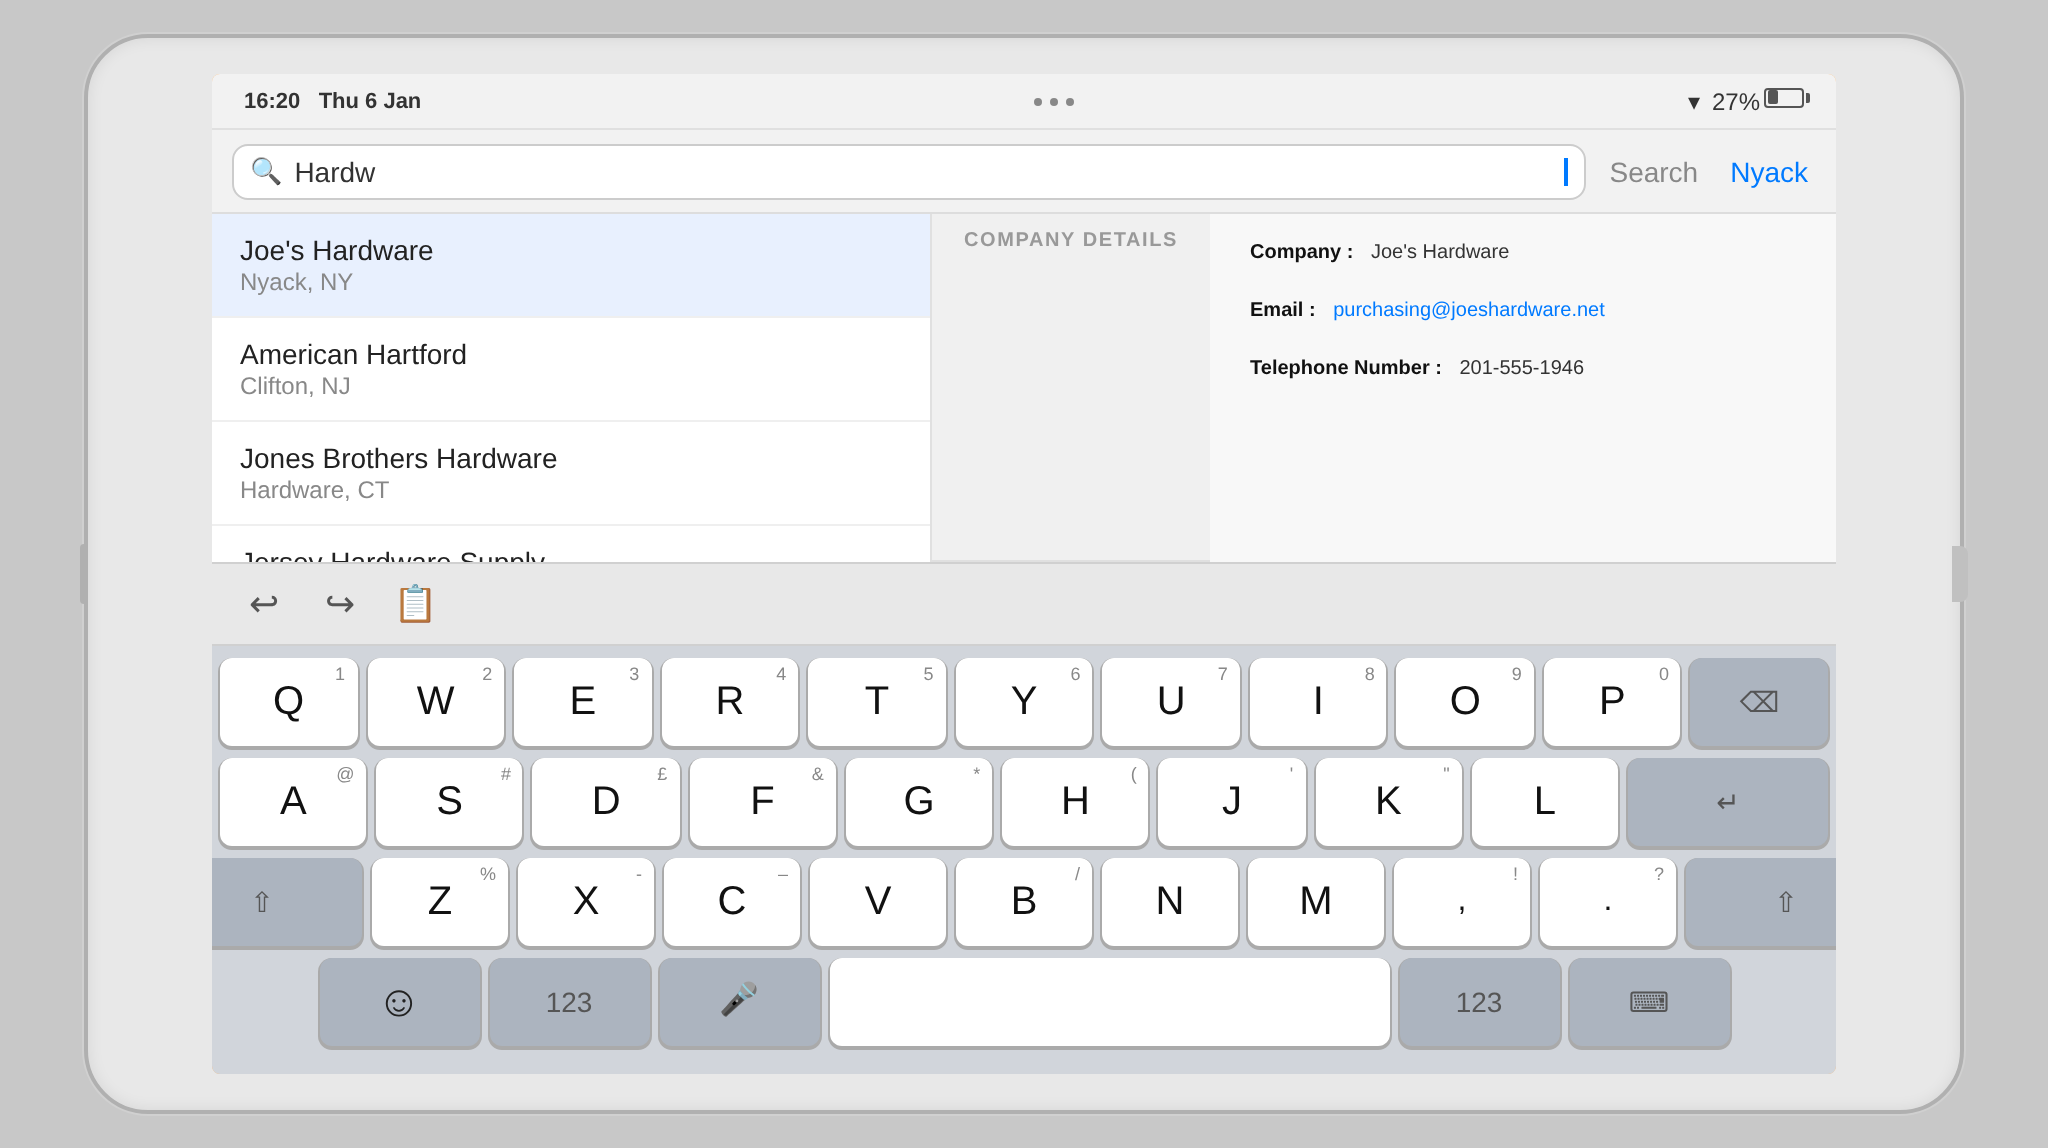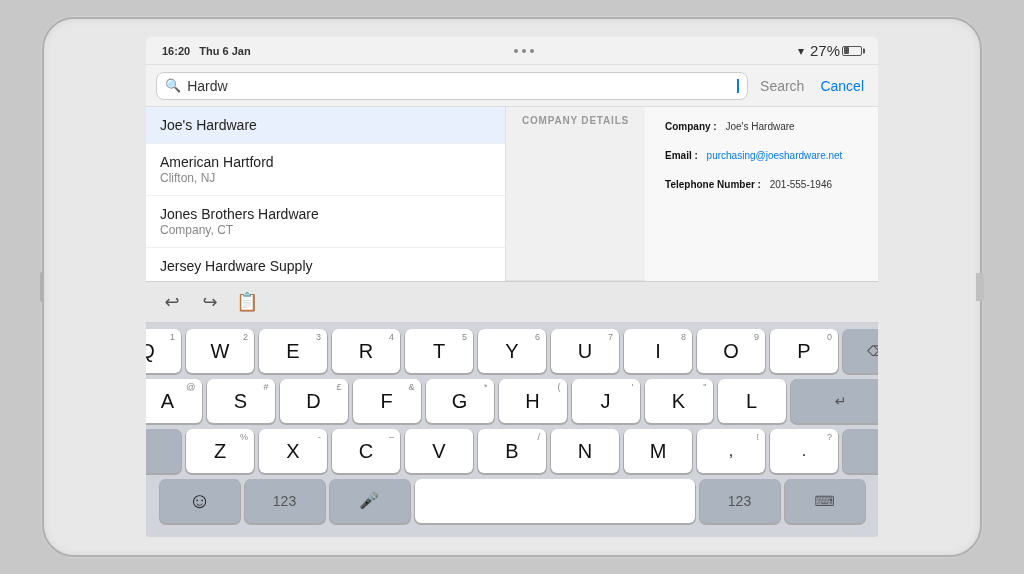--- a/index.html
+++ b/index.html
@@ -43,21 +43,21 @@
       right: -4px;
       top: 50%;
       transform: translateY(-50%);
       width: 8px;
       height: 28px;
       background: #c0c0c0;
       border-radius: 0 4px 4px 0;
     }
 
     .ipad-screen {
-      width: 732px;
+      width: 812px;
       height: 500px;
       background: #fdba74;
       border-radius: 4px;
       overflow: hidden;
       display: flex;
       flex-direction: column;
     }
 
     
     .status-bar {
@@ -72,21 +72,21 @@
       color: #333;
       flex-shrink: 0;
     }
 
     .status-left { font-weight: 600; font-size: 11px; }
     .status-center { display: flex; gap: 4px; }
     .status-dot { width: 4px; height: 4px; background: #888; border-radius: 50%; }
     .status-right { display: flex; align-items: center; gap: 6px; font-size: 11px; }
 
     .wifi-icon { font-size: 12px; }
-    .battery-container { display: flex; align-items: center; gap: 2px; font-size: 15px; }
+    .battery-container { display: flex; gap: 2px; font-size: 12px; }
     .battery-icon {
       width: 20px;
       height: 10px;
       border: 1.5px solid #555;
       border-radius: 2px;
       position: relative;
       display: inline-flex;
       align-items: center;
     }
     .battery-icon::after {
@@ -368,36 +368,37 @@
       </div>
     </div>
 
     <div class="search-bar">
       <div class="search-input-wrapper">
         <span class="search-icon-symbol">🔍</span>
         <span class="search-input-text">Hardw</span>
           <span class="search-cursor"></span>
       </div>
       <div class="search-button">Search</div>
-      <div class="cancel-button">Cancel</div>
+      <div class="cancel-button">Nyack</div>
     </div>
 
     <div class="main-content">
 
       <div class="search-results">
         <div class="result-item selected">
           <div class="result-name">Joe's Hardware</div>
+          <div class="result-location">Nyack, NY</div>
         </div>
         <div class="result-item">
           <div class="result-name">American Hartford</div>
           <div class="result-location">Clifton, NJ</div>
         </div>
         <div class="result-item">
           <div class="result-name">Jones Brothers Hardware</div>
-          <div class="result-location">Company, CT</div>
+          <div class="result-location">Hardware, CT</div>
         </div>
         <div class="result-item">
           <div class="result-name">Jersey Hardware Supply</div>
 
         </div>
       </div>
 
       <div class="company-details">
         <div class="details-header">COMPANY DETAILS</div>
         <div class="details-body">

